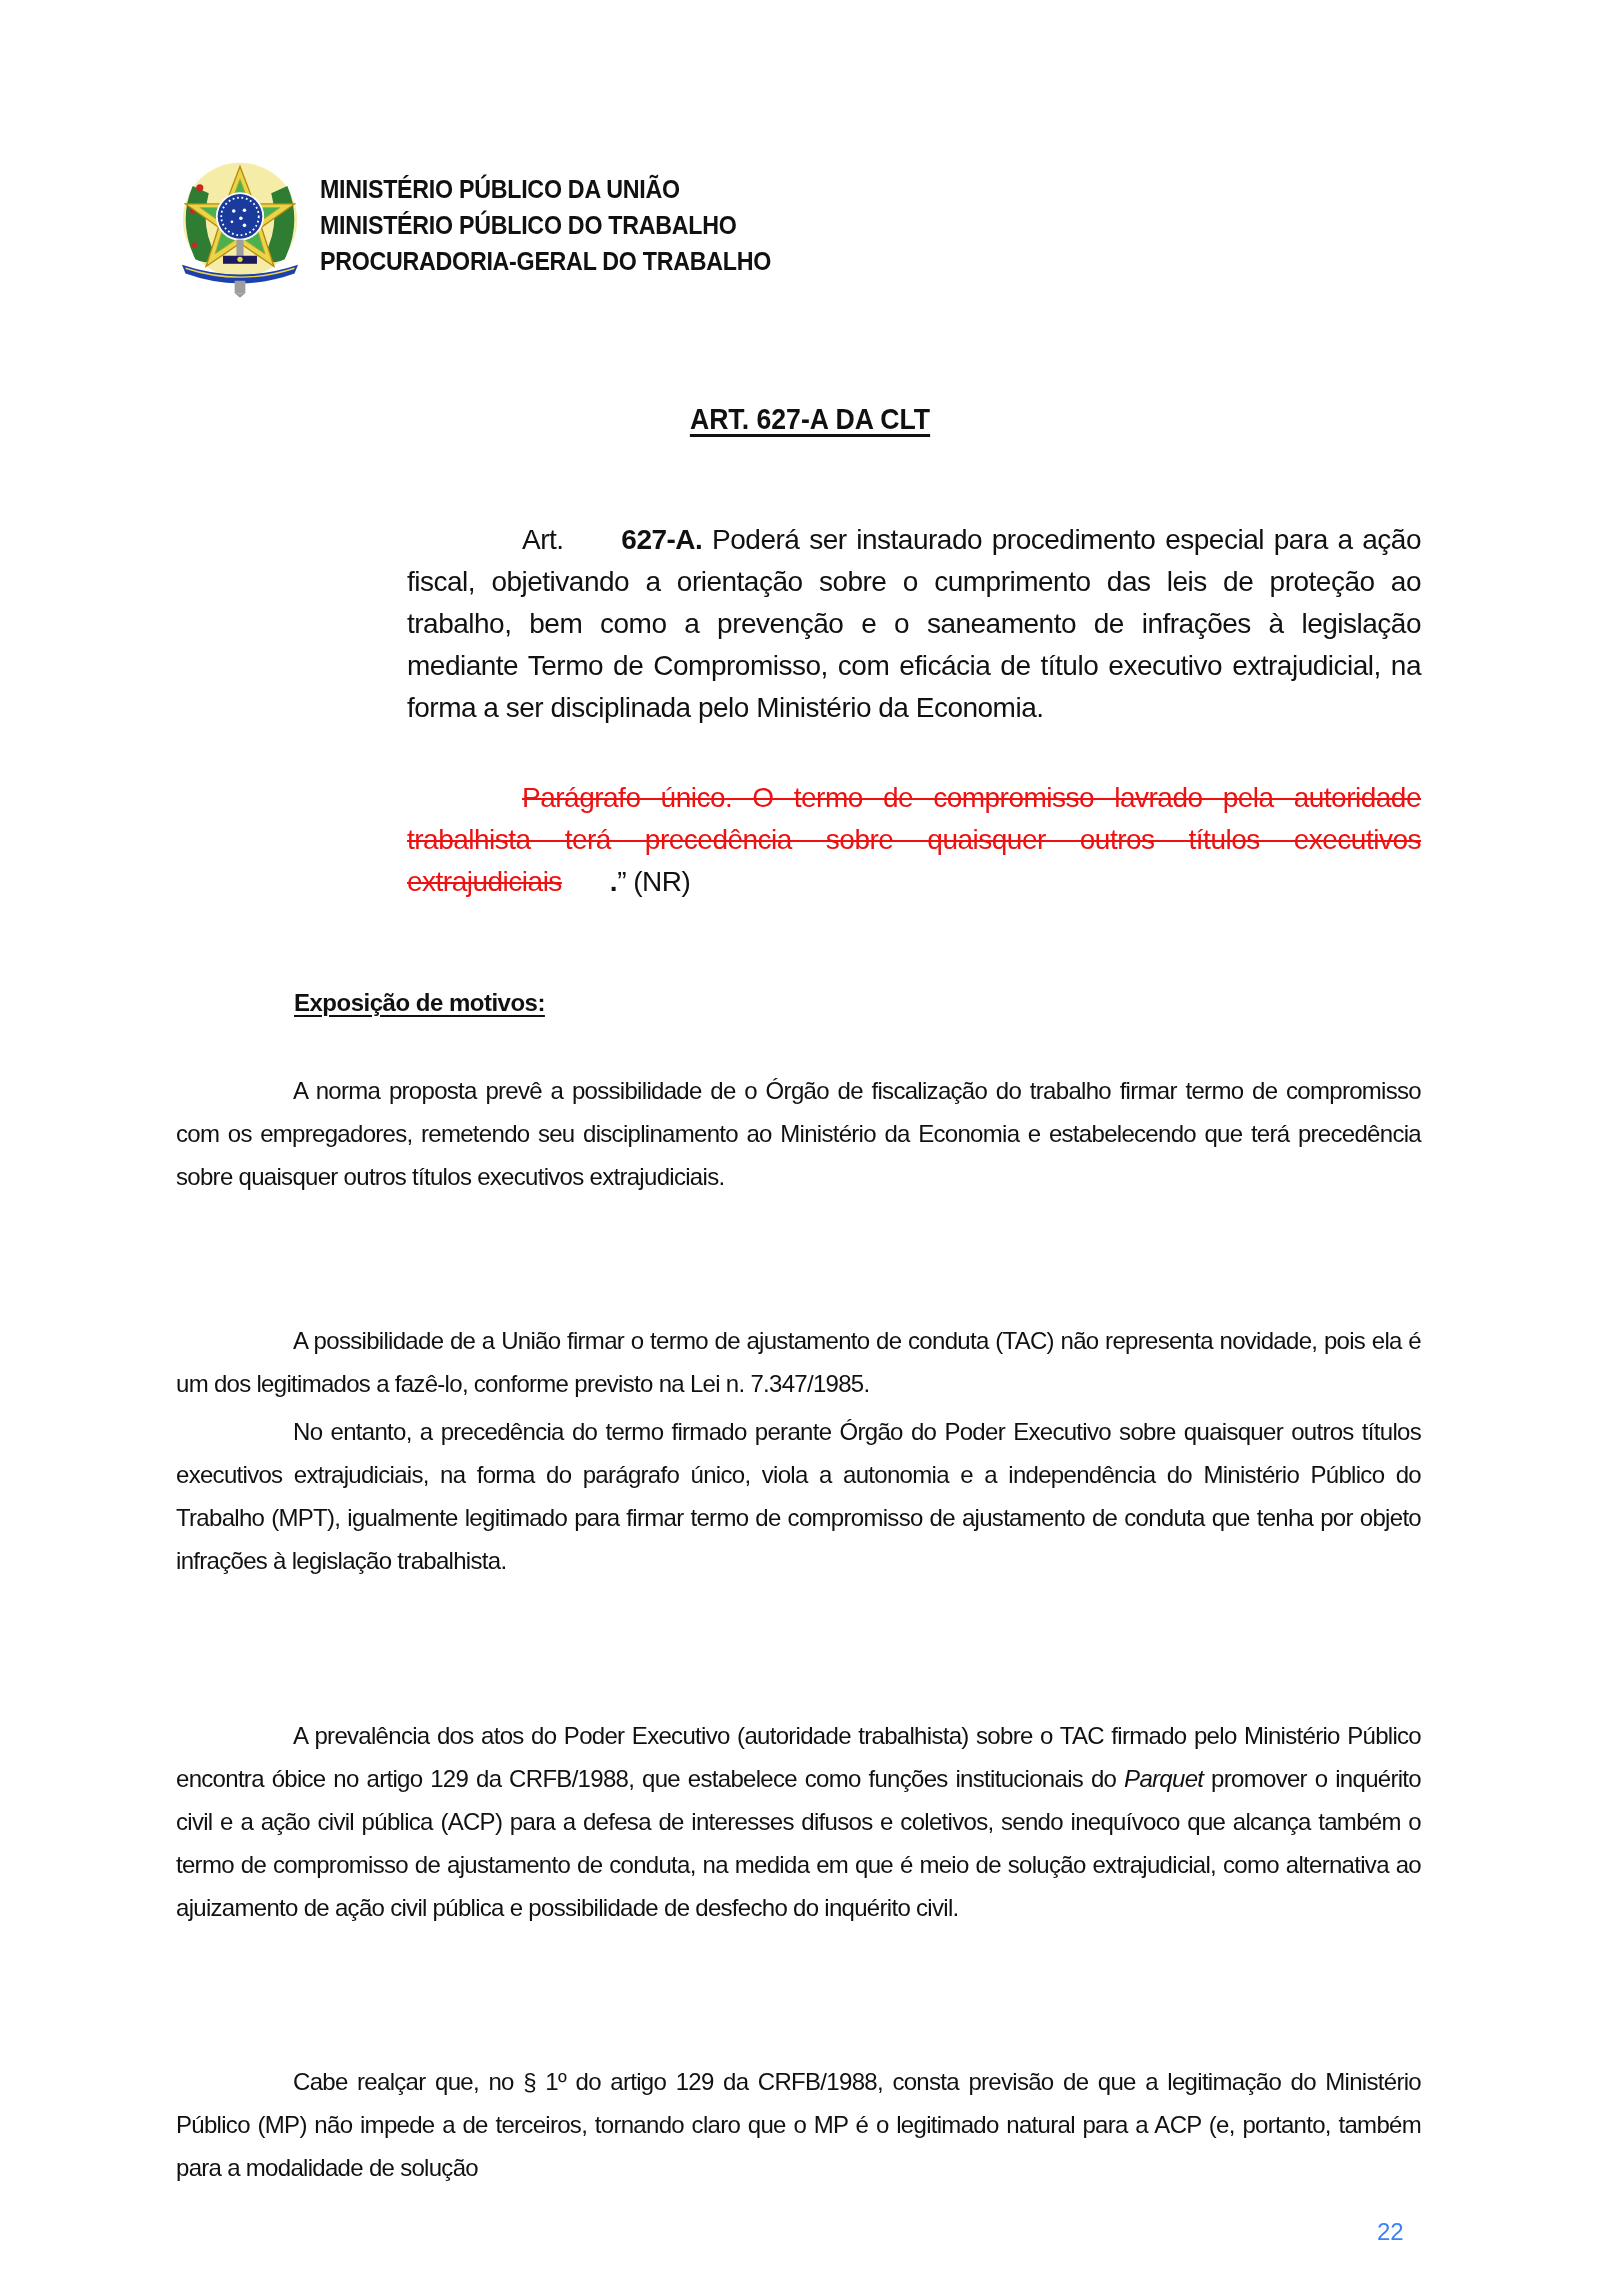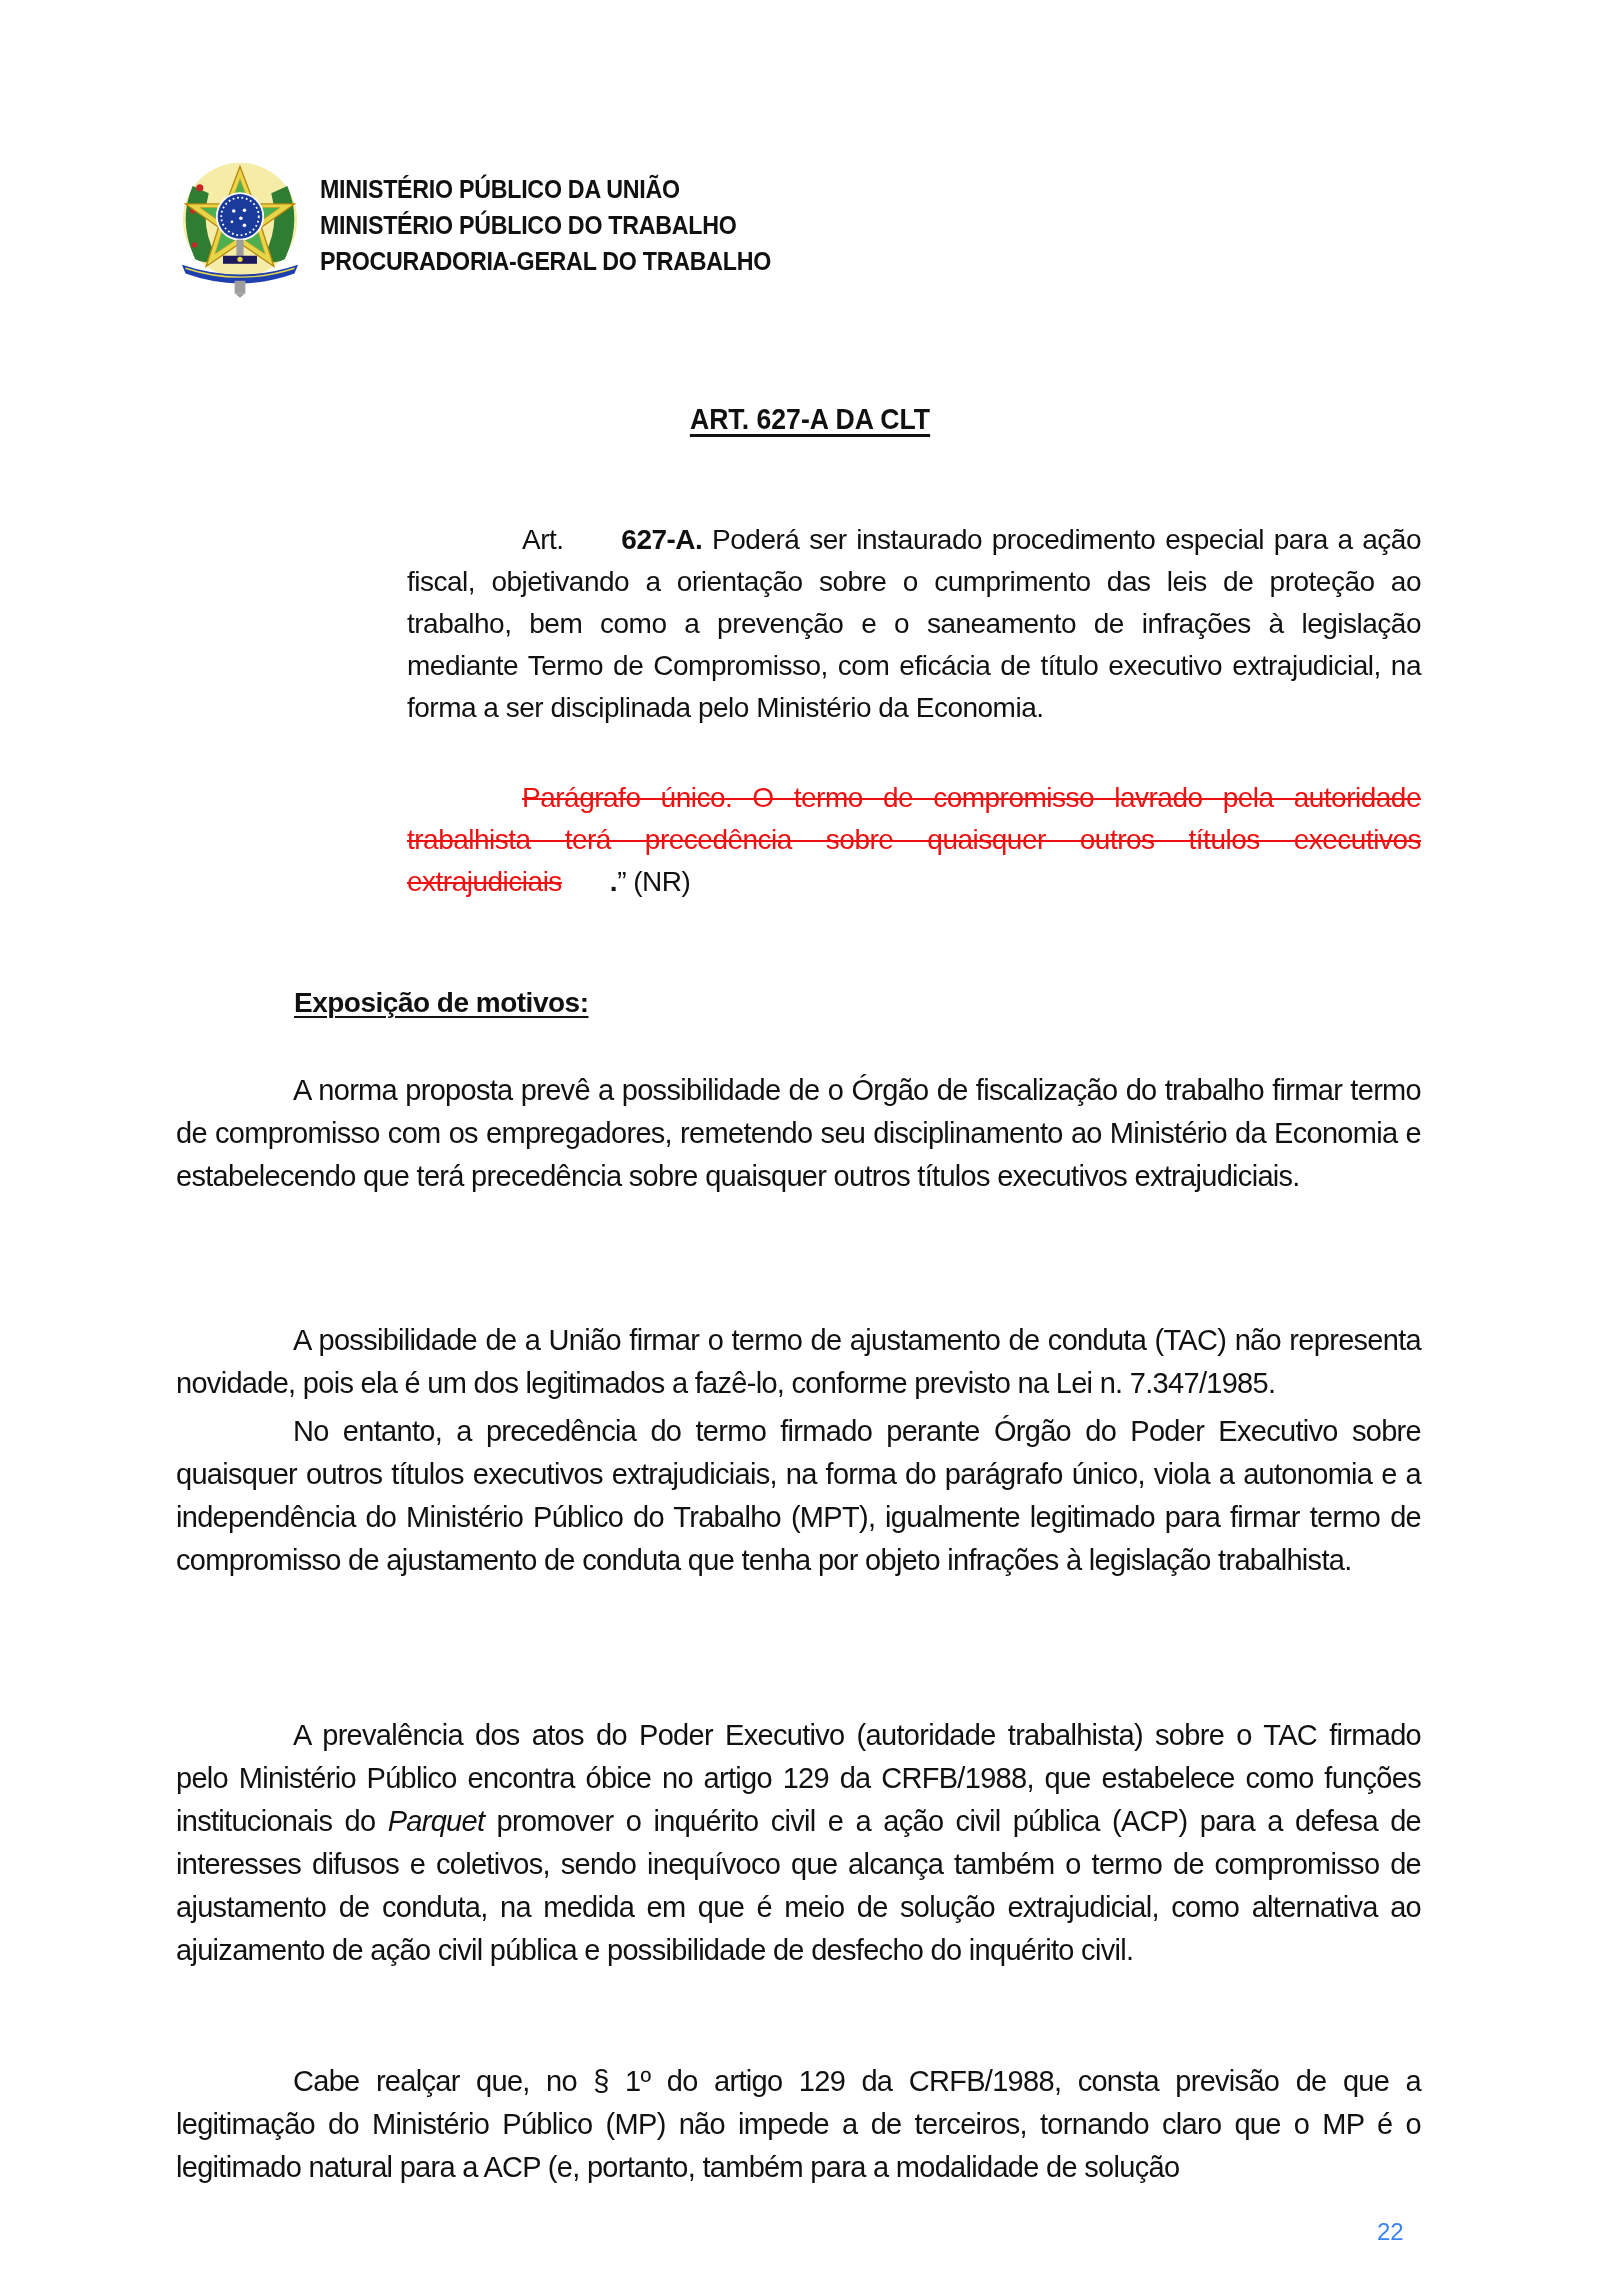--- a/index.html
+++ b/index.html
@@ -92,35 +92,35 @@
       text-decoration: line-through;
       text-decoration-color: #ee1111;
       text-decoration-thickness: 1.8px;
     }
     .bold { font-weight: bold; margin-left: 48px; }
     
     .section-heading {
       position: absolute;
       left: 294px;
       top: 982px;
-      font-size: 28px;
+      font-size: 24px;
       line-height: 41px;
       font-weight: bold;
       text-decoration: underline;
       text-decoration-thickness: 1.8px;
       text-underline-offset: 3.6px;
       letter-spacing: -0.5px;
     }
     
     .body-para {
       position: absolute;
       left: 176px;
       width: 1245px;
       margin: 0;
-      font-size: 29px;
+      font-size: 24px;
       line-height: 43px;
       text-align: justify;
       text-indent: 117px;
       letter-spacing: -0.7px;
     }
     .p1 { top: 1069px; }
     .p2 { top: 1283px; margin-top: 36px; }
     .p3 { top: 1410px; }
     .p4 { top: 1714px; }
     .p5 { top: 2060px; }

